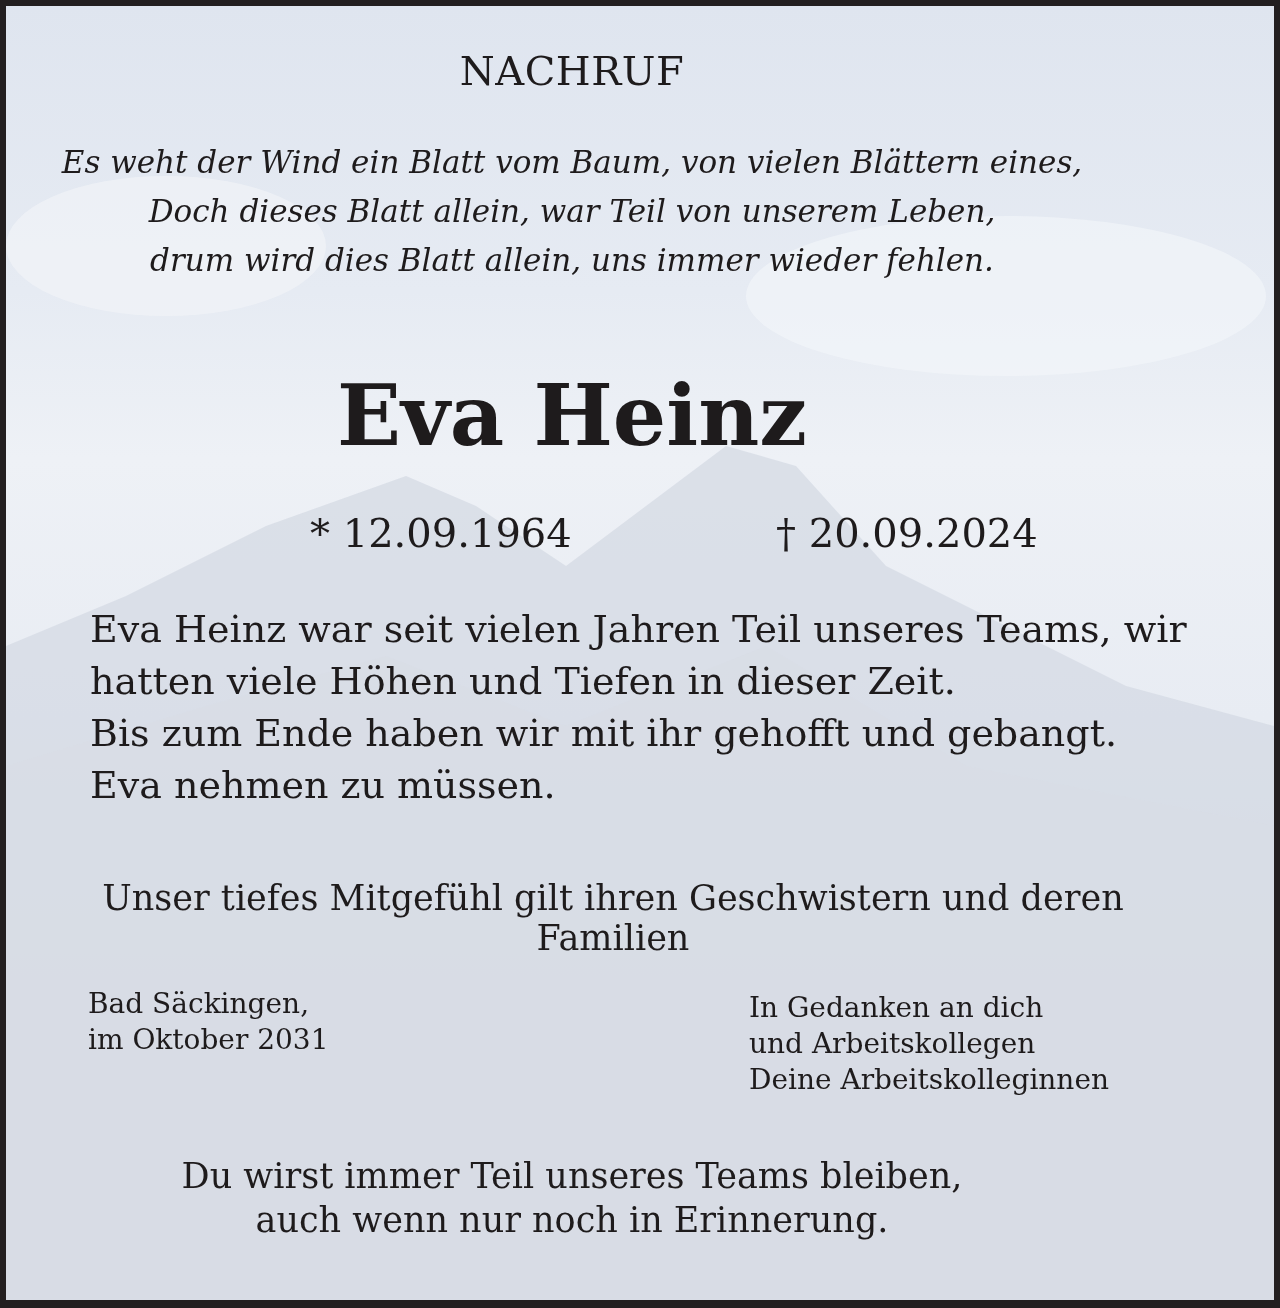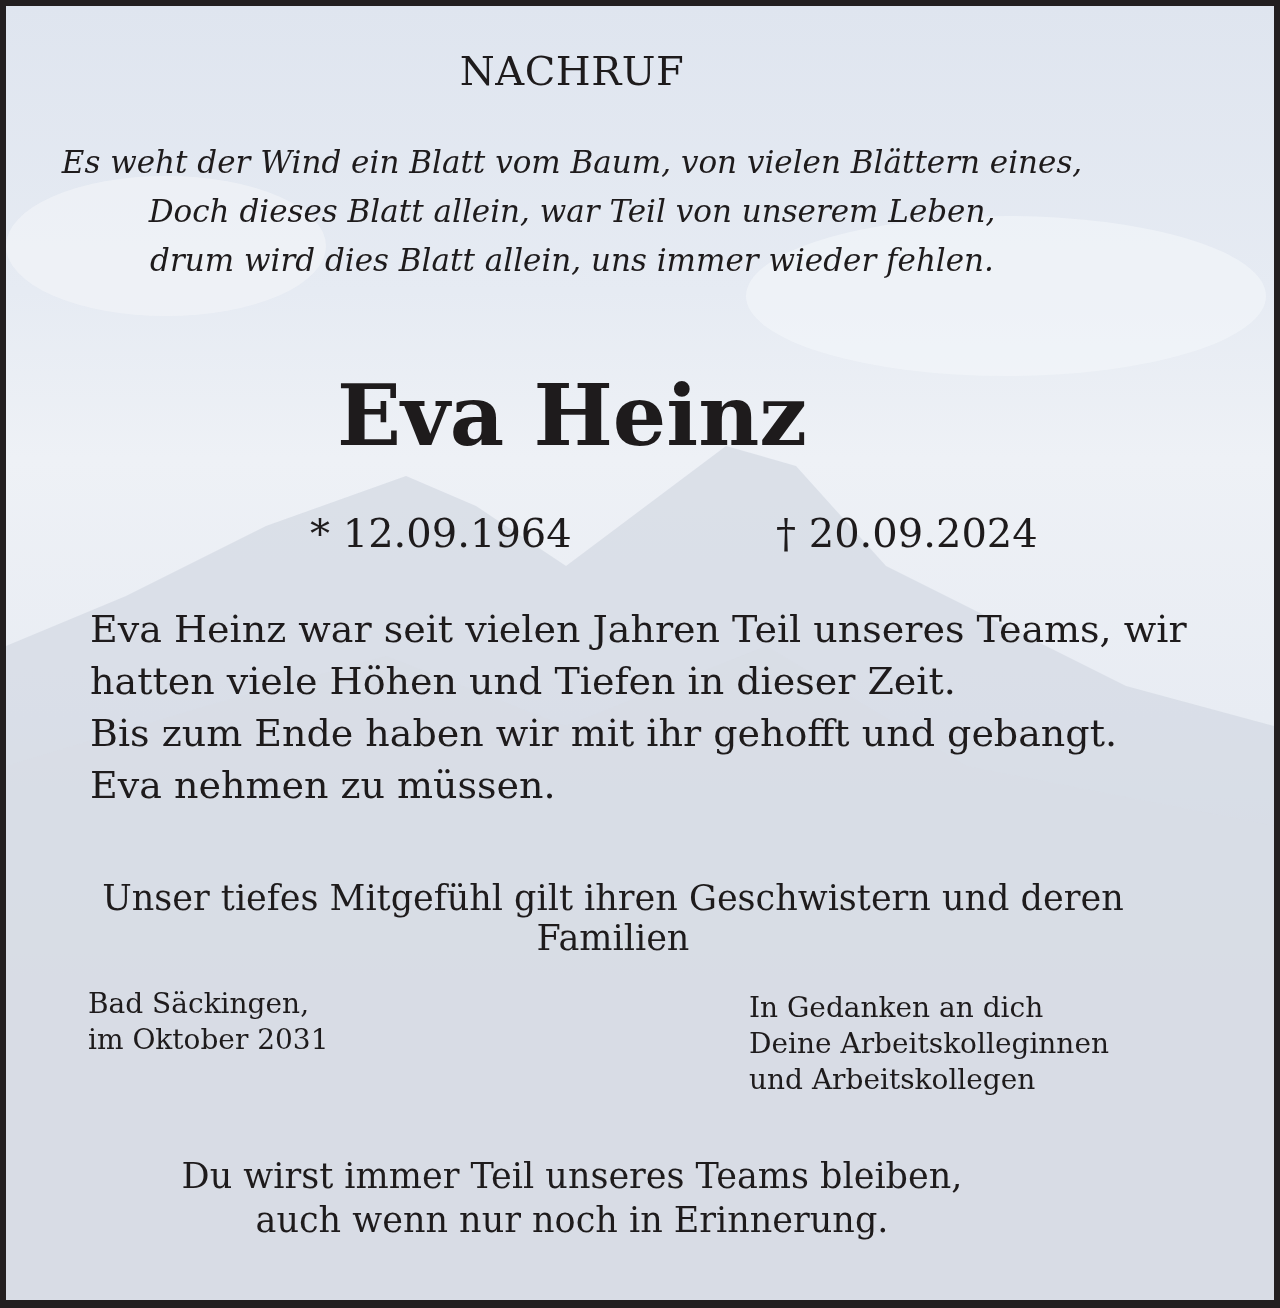--- a/index.html
+++ b/index.html
@@ -50,21 +50,21 @@
 
   <div class="abs symp">Unser tiefes Mitgefühl gilt ihren Geschwistern und deren Familien</div>
 
   <div class="small" style="left:82px;top:980px;">
     <div>Bad Säckingen,</div>
     <div>im Oktober 2031</div>
   </div>
 
   <div class="small" style="left:700px;top:984px;margin-left:43px;">
     <div>In Gedanken an dich</div>
+    <div>und Arbeitskollegen</div>
     <div>Deine Arbeitskolleginnen</div>
-    <div>und Arbeitskollegen</div>
   </div>
 
   <div class="abs closing">
     <div>Du wirst immer Teil unseres Teams bleiben,</div>
     <div>auch wenn nur noch in Erinnerung.</div>
   </div>
 </div>
 
 </body></html>

